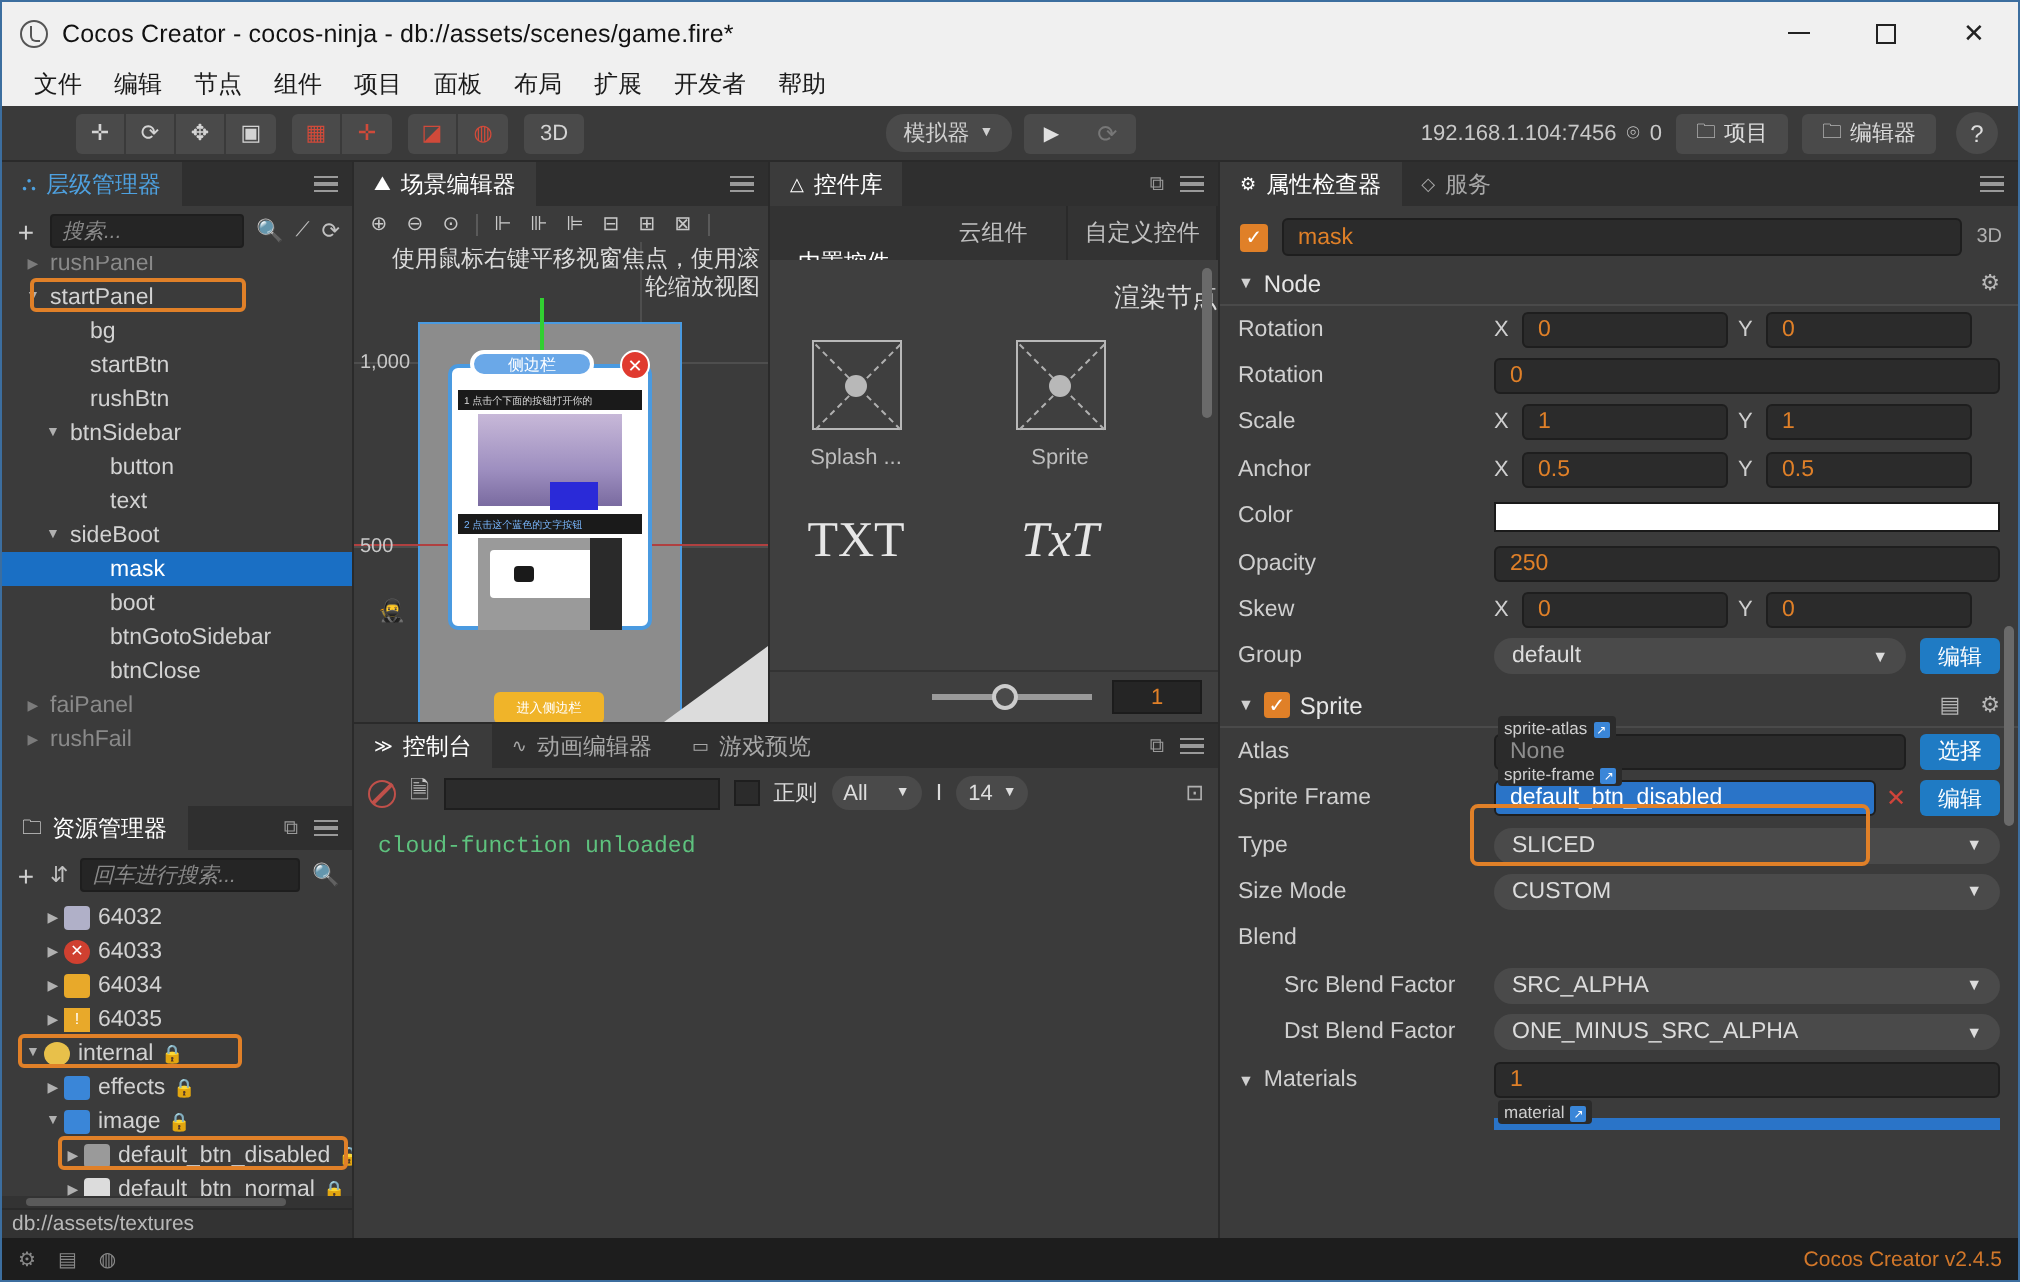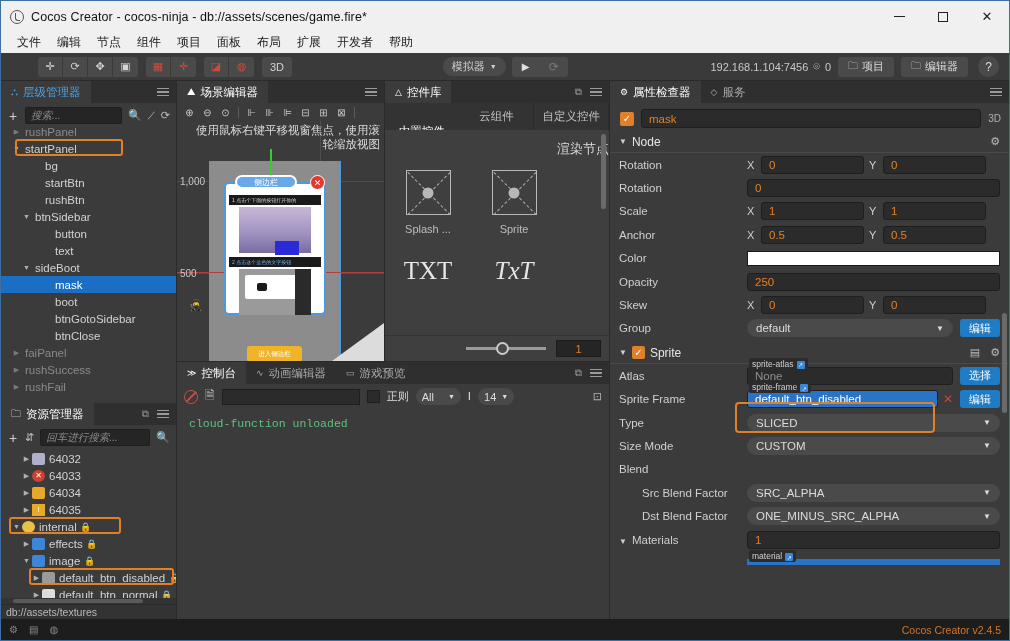--- a/index.html
+++ b/index.html
@@ -126,21 +126,21 @@
   .axis-green { position:absolute; width:2px; background:#31cf31; }
 
   .widgetpanel { width:224px; flex:none; }
   .wtabs { height:27px; display:flex; flex:none; background:#333; }
   .wtab { flex:1; display:flex; align-items:center; justify-content:center; font-size:11.5px;
           color:#c0c0c0; background:#333; border-right:1px solid #2a2a2a; }
   .wtab.active { background:#3f3f3f; color:#fff;margin-top:28px; }
   .wbody { flex:1; background:#3f3f3f; padding:10px 0 0 14px; position:relative;
            overflow:hidden; min-height:0; }
   .wsect { font-size:13px; color:#dcdcdc; margin-bottom:12px;text-align:right; }
-  .wgrid { display:flex; gap:28px; }
+  .wgrid { display:flex; gap:44px; }
   .witem { width:58px; text-align:center; }
   .wthumb { width:45px; height:45px; border:1.5px solid #b8b8b8; margin:0 auto;
             position:relative; }
   .wthumb::before,.wthumb::after{content:"";position:absolute;left:-1px;top:50%;width:60px;
             height:0;border-top:1.5px dashed #b0b0b0;transform-origin:center;}
   .wthumb::before{transform:translate(-7px,0) rotate(45deg);}
   .wthumb::after{transform:translate(-7px,0) rotate(-45deg);}
   .wdot{position:absolute;left:50%;top:50%;width:11px;height:11px;border-radius:50%;
         background:#b8b8b8;transform:translate(-50%,-50%);z-index:2;}
   .wlabel { font-size:11px; color:#bdbdbd; margin-top:8px; }
@@ -383,24 +383,20 @@
             <div class="trow">
               <span class="arrow" style="margin-left: 40px;"></span>
               <span style="margin-left: 3px;">btnClose</span>
             </div>
             <div class="trow dim" style="color: rgb(138, 138, 138);">
               <span class="arrow dim" style="margin-left: 10px;">▶</span>
               <span style="margin-left: 3px;">faiPanel</span>
             </div>
             <div class="trow dim" style="color: rgb(138, 138, 138);">
               <span class="arrow dim" style="margin-left: 10px;">▶</span>
-              <span style="margin-left: 3px;">rushSuccess</span>
-            </div>
-            <div class="trow dim" style="color: rgb(138, 138, 138);">
-              <span class="arrow dim" style="margin-left: 10px;">▶</span>
               <span style="margin-left: 3px;">rushFail</span>
             </div>
           </div>
       </div>
 
       <div class="panel assets">
         <div class="ptabs">
           <div class="ptab active">
             <span style="font-size:10px;">🗀</span>
             <span>资源管理器</span>

